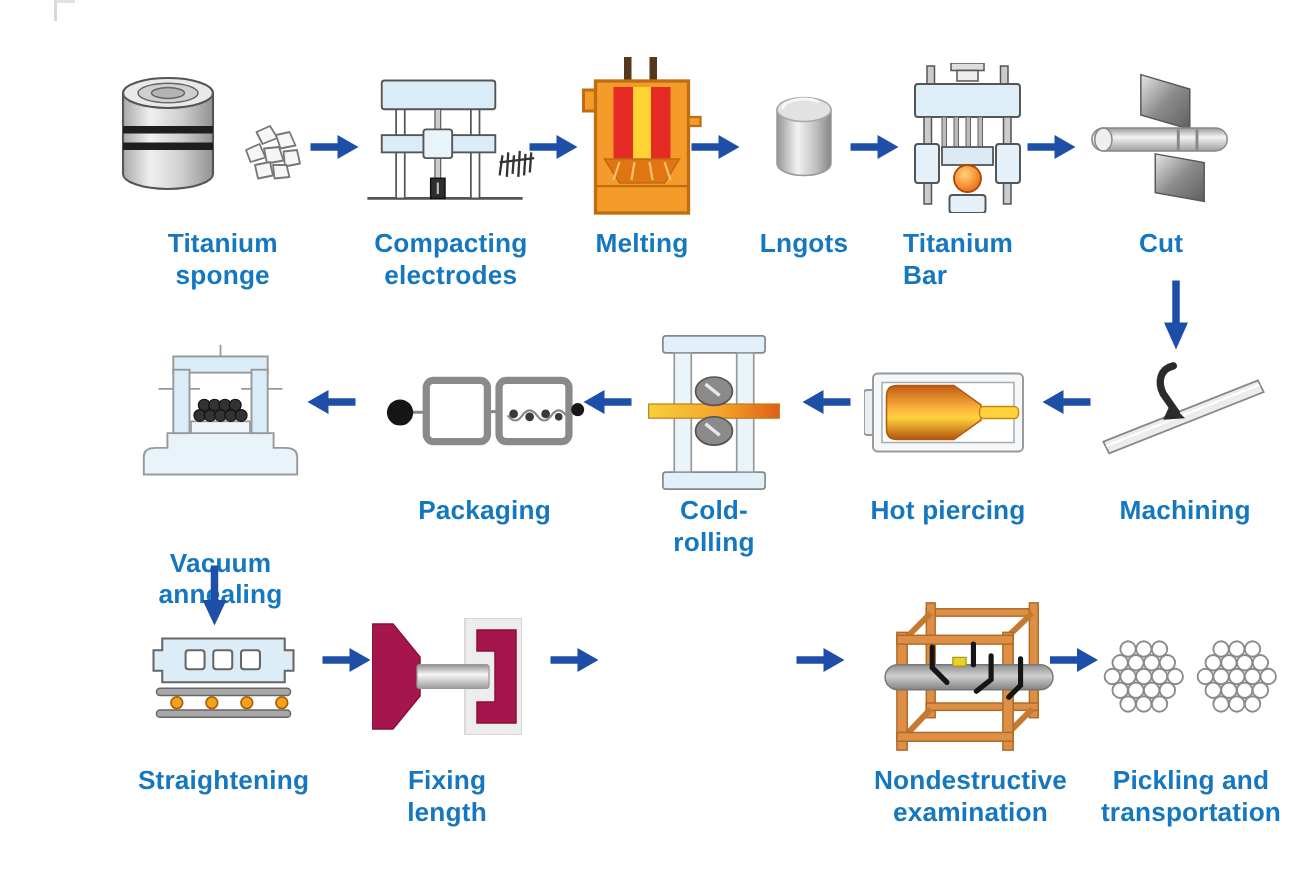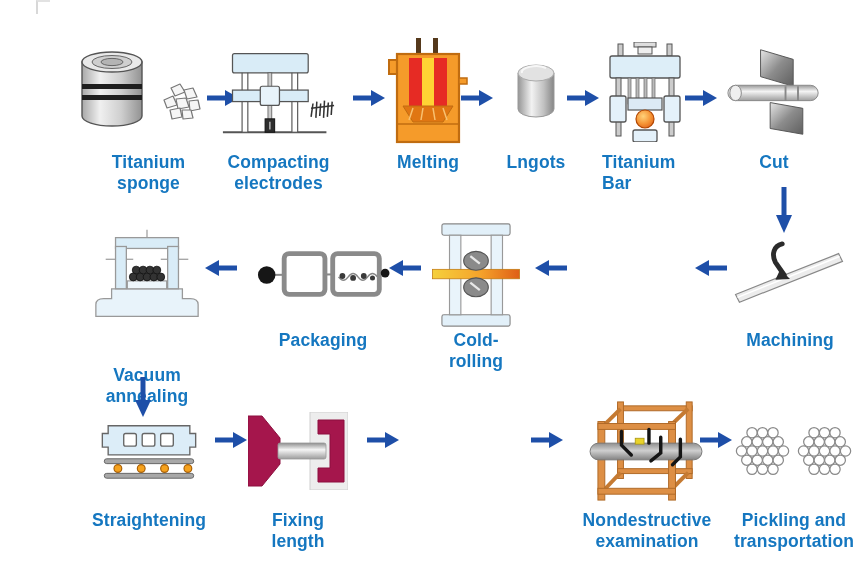--- a/index.html
+++ b/index.html
@@ -54,21 +54,21 @@
 sponge</div>
   </div>
 
   <div class="arrow" style="left:170px;top:89px;">
     <svg width="34" height="18" viewBox="0 0 34 18">
         <line x1="1" y1="9" x2="21" y2="9" stroke="#1e4fa8" stroke-width="5"></line>
         <polygon points="19,1 33,9 19,17" fill="#1e4fa8"></polygon>
       </svg>
   </div>
 
-  <div class="step r1" style="left:185px;top:36px;width:115px;align-items:center;">
+  <div class="step r1" style="left:207px;top:36px;width:115px;align-items:center;">
     <div class="icon">
       <svg width="120" height="92" viewBox="0 0 120 92">
         <line x1="2" y1="88" x2="110" y2="88" stroke="#555" stroke-width="2"></line>
         <rect x="22" y="22" width="6" height="66" fill="#fff" stroke="#555" stroke-width="1.2"></rect>
         <rect x="74" y="22" width="6" height="66" fill="#fff" stroke="#555" stroke-width="1.2"></rect>
         <rect x="12" y="6" width="79" height="20" rx="2" fill="#d9ecf7" stroke="#555" stroke-width="1.3"></rect>
         <rect x="49" y="26" width="4" height="50" fill="#ccc" stroke="#555" stroke-width="0.8"></rect>
         <rect x="12" y="44" width="79" height="12" fill="#d9ecf7" stroke="#555" stroke-width="1.3"></rect>
         <rect x="41" y="40" width="20" height="20" rx="2" fill="#e8f3fa" stroke="#555" stroke-width="1.3"></rect>
         <rect x="46" y="74" width="10" height="14" fill="#2e2e2e" stroke="#111" stroke-width="1"></rect>
@@ -313,20 +313,40 @@
     <div class="label">Cold-rolling</div>
   </div>
 
   <div class="arrow" style="left:498px;top:259px;">
     <svg width="34" height="18" viewBox="0 0 34 18">
         <line x1="13" y1="9" x2="33" y2="9" stroke="#1e4fa8" stroke-width="5"></line>
         <polygon points="15,1 1,9 15,17" fill="#1e4fa8"></polygon>
       </svg>
   </div>
 
+  <div class="step r2" style="left:538px;top:224px;width:116px;">
+    <div class="icon">
+      <svg width="112" height="62" viewBox="0 0 112 62">
+        <defs>
+          <linearGradient id="gBillet" x1="0" y1="0" x2="0" y2="1">
+            <stop offset="0" stop-color="#c05a16"></stop>
+              <stop offset="0.45" stop-color="#ffb73e"></stop>
+            <stop offset="0.6" stop-color="#ffd23e"></stop>
+              <stop offset="1" stop-color="#b4540f"></stop>
+          </linearGradient>
+        </defs>
+        <rect x="0" y="16" width="9" height="30" rx="2" fill="#e8eef2" stroke="#999" stroke-width="1.2"></rect>
+        <rect x="6" y="5" width="100" height="52" rx="3" fill="#f4f8fb" stroke="#999" stroke-width="1.3"></rect>
+        <rect x="12" y="11" width="88" height="40" fill="#fff" stroke="#aaa" stroke-width="1"></rect>
+        <path d="M22,13 Q15,13 15,20 V42 Q15,49 22,49 H60 L78,36 V26 L60,13 Z" fill="url(#gBillet)" stroke="#b05a10" stroke-width="1"></path>
+        <rect x="77" y="27" width="26" height="8" rx="3" fill="#ffd23e" stroke="#c8890f" stroke-width="1"></rect>
+      </svg>
+    </div>
+    <div class="label">Hot piercing</div>
+  </div>
 
   <div class="arrow" style="left:658px;top:259px;">
     <svg width="34" height="18" viewBox="0 0 34 18">
         <line x1="13" y1="9" x2="33" y2="9" stroke="#1e4fa8" stroke-width="5"></line>
         <polygon points="15,1 1,9 15,17" fill="#1e4fa8"></polygon>
       </svg>
   </div>
 
   <div class="step r2" style="left:694px;top:224px;width:120px;">
     <div class="icon">

